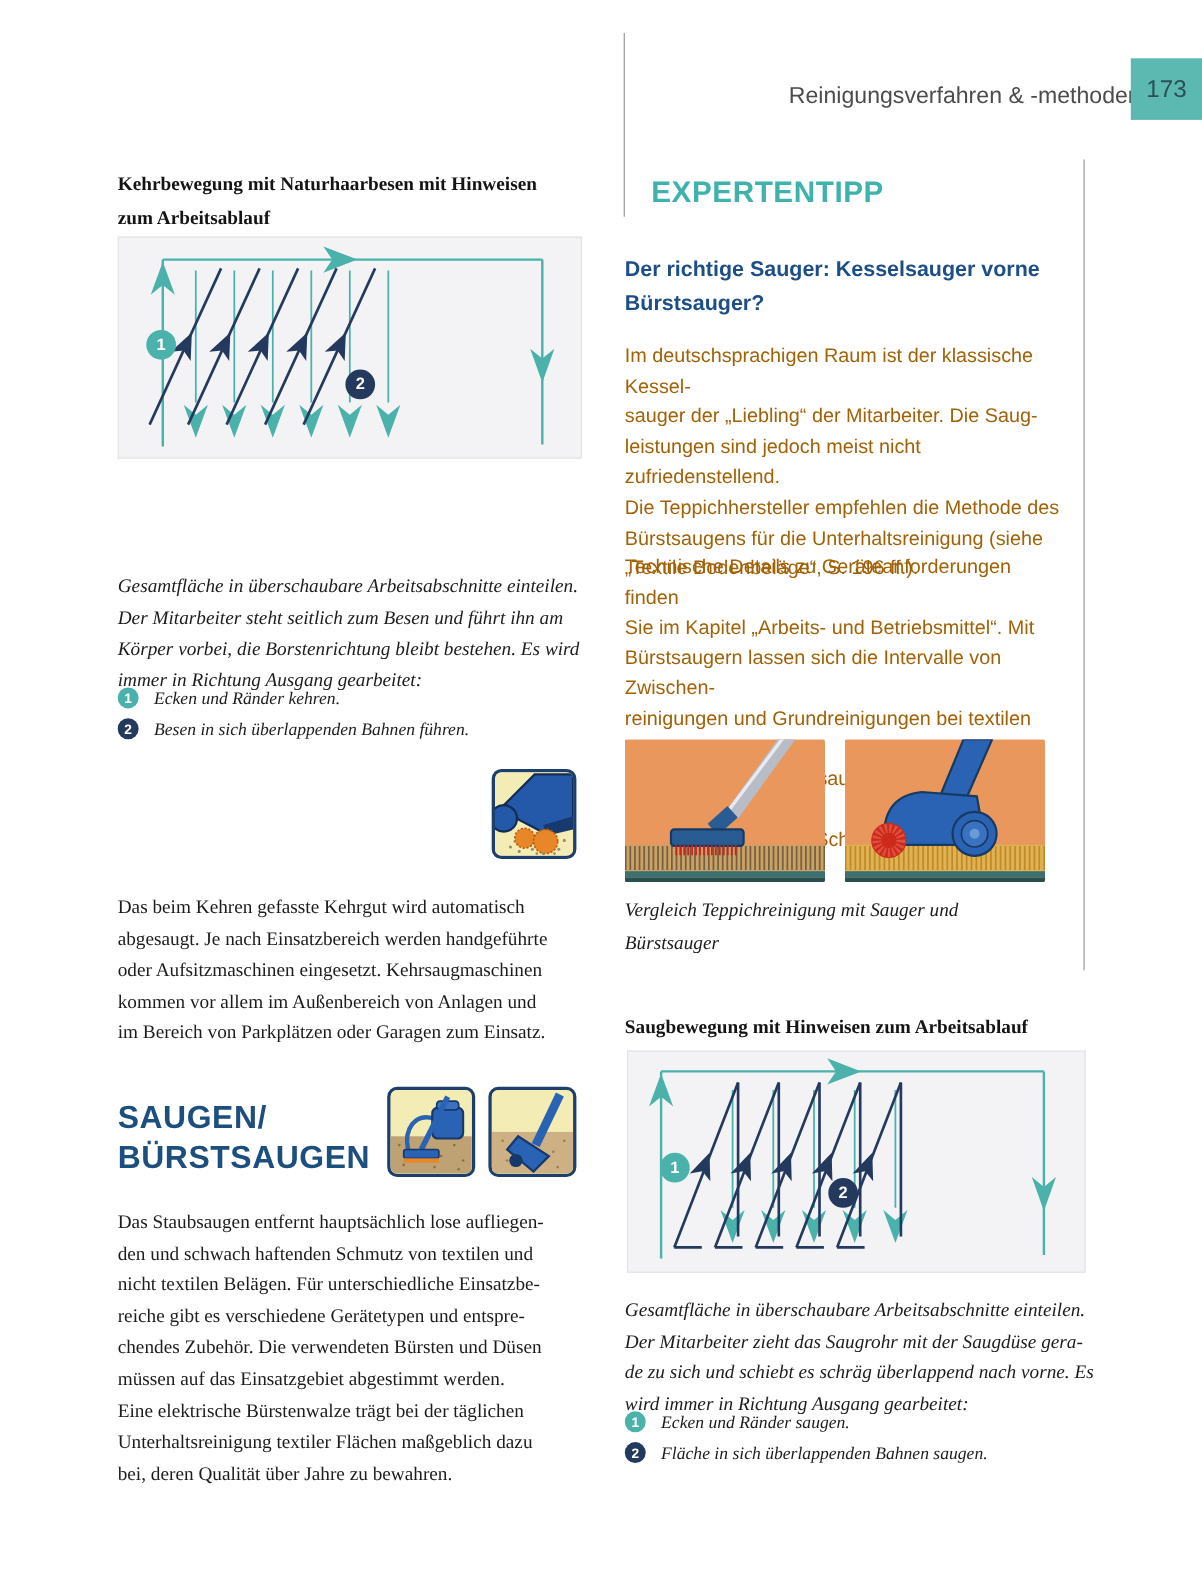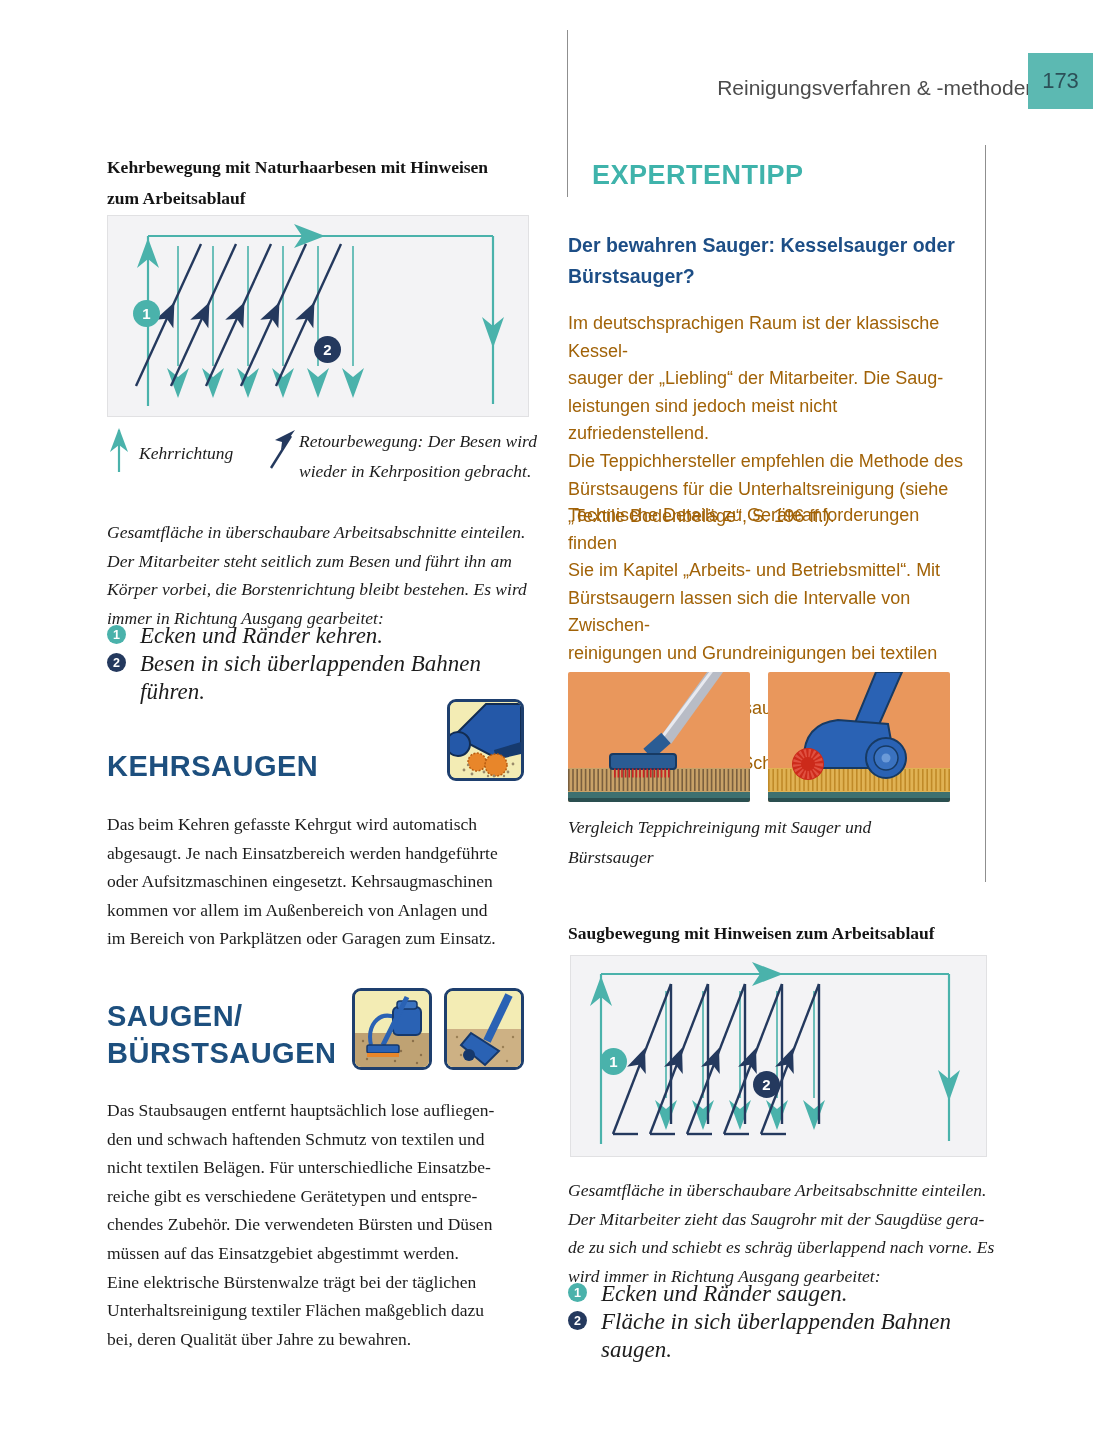--- a/index.html
+++ b/index.html
@@ -28,21 +28,21 @@
   .sans-body{font-family:"Liberation Sans", sans-serif;font-size:18px;line-height:27.6px;color:#a16207;}
   
   .diagram-box{background:#f3f3f5;border:1px solid #e1e1e3;}
   
   .step-row{display:flex;align-items:flex-start;}
   .step-circle{width:19px;height:19px;border-radius:50%;color:#ffffff;flex:0 0 19px;
                font-family:"Liberation Sans", sans-serif;font-size:12.5px;font-weight:bold;
                display:flex;align-items:center;justify-content:center;margin-top:3px;}
   .c-teal{background:#4ab2ab;}
   .c-navy{background:#24395e;}
-  .step-text{font-style:italic;font-size:23px;line-height:28px;color:#1c1c1c;margin-left:14px;}
+  .step-text{font-style:italic;font-size:16px;line-height:28px;color:#1c1c1c;margin-left:14px;}
   
   .marker{width:27px;height:27px;border-radius:50%;color:#fff;display:flex;align-items:center;
           justify-content:center;font-family:"Liberation Sans", sans-serif;font-weight:bold;font-size:15px;}
   
   .illus{border:3px solid #1e3f6e;border-radius:9px;overflow:hidden;background:#f3ecb4;}
   .illus-flat{border-radius:2px;overflow:hidden;}
 </style>
 </head>
 <body>
 
@@ -97,51 +97,37 @@
         <polygon points="109.5,99 85.5,89 91.5,99 85.5,109" transform="rotate(-65 95.5 99)"></polygon>
         <polygon points="144.5,99 120.5,89 126.5,99 120.5,109" transform="rotate(-65 130.5 99)"></polygon>
         <polygon points="179.5,99 155.5,89 161.5,99 155.5,109" transform="rotate(-65 165.5 99)"></polygon>
         <polygon points="214.5,99 190.5,89 196.5,99 190.5,109" transform="rotate(-65 200.5 99)"></polygon>
       </g>
     </svg>
     <div class="abs marker c-teal" style="left:25px;top:84px;">1</div>
     <div class="abs marker c-navy" style="left:206px;top:120px;">2</div>
   </div>
 
-  <div class="abs" style="left:107px;top:424px;width:440px;height:78px;">
-    <svg class="abs" style="left:2px;top:2px;" width="20" height="46" viewBox="0 0 20 46">
-      <line x1="10" y1="46" x2="10" y2="4" stroke="#4ab2ab" stroke-width="2.2"></line>
-      <polygon points="10,2 1,26 10,19 19,26" fill="#4ab2ab"></polygon>
-    </svg>
-    <div class="abs italic-serif" style="left:32px;top:15px;">Kehrrichtung</div>
-    <svg class="abs" style="left:160px;top:4px;" width="30" height="42" viewBox="0 0 30 42">
-      <line x1="4" y1="40" x2="24" y2="8" stroke="#24395e" stroke-width="2.4"></line>
-      <polygon points="28,2 8,12 15,14 14,22" fill="#24395e"></polygon>
-    </svg>
-    <div class="abs italic-serif preline" style="left:192px;top:2px;line-height:30px;">Retourbewegung: Der Besen wird
-wieder in Kehrposition gebracht.</div>
-  </div>
 
   <div class="abs italic-serif preline" style="left:107px;top:518px;width:440px;">Gesamtfläche in überschaubare Arbeitsabschnitte einteilen.
 Der Mitarbeiter steht seitlich zum Besen und führt ihn am
 Körper vorbei, die Borstenrichtung bleibt bestehen. Es wird
 immer in Richtung Ausgang gearbeitet:</div>
 
   <div class="abs" style="left:107px;top:622px;width:440px;">
     <div class="step-row">
       <span class="step-circle c-teal">1</span>
       <span class="step-text">Ecken und Ränder kehren.</span>
     </div>
     <div class="step-row">
       <span class="step-circle c-navy">2</span>
       <span class="step-text">Besen in sich überlappenden Bahnen führen.</span>
     </div>
   </div>
 
-  <div class="abs section-title" style="left:107px;top:748px;">KEHRSAUGEN</div>
 
   <div class="abs illus" style="left:447px;top:699px;width:71px;height:76px;">
     <svg width="71" height="76" viewBox="0 0 71 76">
       <rect x="0" y="0" width="71" height="76" fill="#f3ecb4"></rect>
       <path d="M 4 34 L 36 2 L 71 2 L 71 44 L 46 56 Z" fill="#2458a8" stroke="#122c52" stroke-width="2"></path>
       <path d="M 44 48 L 71 40 L 71 52 L 46 58 Z" fill="#163a6e"></path>
       <circle cx="8" cy="42" r="12" fill="#2458a8" stroke="#122c52" stroke-width="2"></circle>
       <circle cx="27" cy="60" r="9" fill="#e8862a" stroke="#b85c10" stroke-width="1.5" stroke-dasharray="2 1.5"></circle>
       <circle cx="46" cy="63" r="11" fill="#e8862a" stroke="#b85c10" stroke-width="1.5" stroke-dasharray="2 1.5"></circle>
       <g fill="#9a8a6a">
@@ -216,21 +202,21 @@
 nicht textilen Belägen. Für unterschiedliche Einsatzbe-
 reiche gibt es verschiedene Gerätetypen und entspre-
 chendes Zubehör. Die verwendeten Bürsten und Düsen
 müssen auf das Einsatzgebiet abgestimmt werden.
 Eine elektrische Bürstenwalze trägt bei der täglichen
 Unterhaltsreinigung textiler Flächen maßgeblich dazu
 bei, deren Qualität über Jahre zu bewahren.</div>
 
   <div class="abs tip-title" style="left:592px;top:160px;">EXPERTENTIPP</div>
 
-  <div class="abs sans-sub preline" style="left:568px;top:230px;width:400px;">Der bewahren Sauger: Kesselsauger oder
+  <div class="abs sans-sub preline" style="left:568px;top:230px;width:400px;">Der richtige Sauger: Kesselsauger vorne
 Bürstsauger?</div>
 
   <div class="abs sans-body preline" style="left:568px;top:310px;width:400px;">Im deutschsprachigen Raum ist der klassische Kessel-
 sauger der „Liebling“ der Mitarbeiter. Die Saug-
 leistungen sind jedoch meist nicht zufriedenstellend.
 Die Teppichhersteller empfehlen die Methode des
 Bürstsaugens für die Unterhaltsreinigung (siehe
 „Textile Bodenbeläge“, S. 196 ff.).</div>
 
   <div class="abs sans-body preline" style="left:568px;top:502px;width:400px;">Technische Details zu Geräteanforderungen finden

